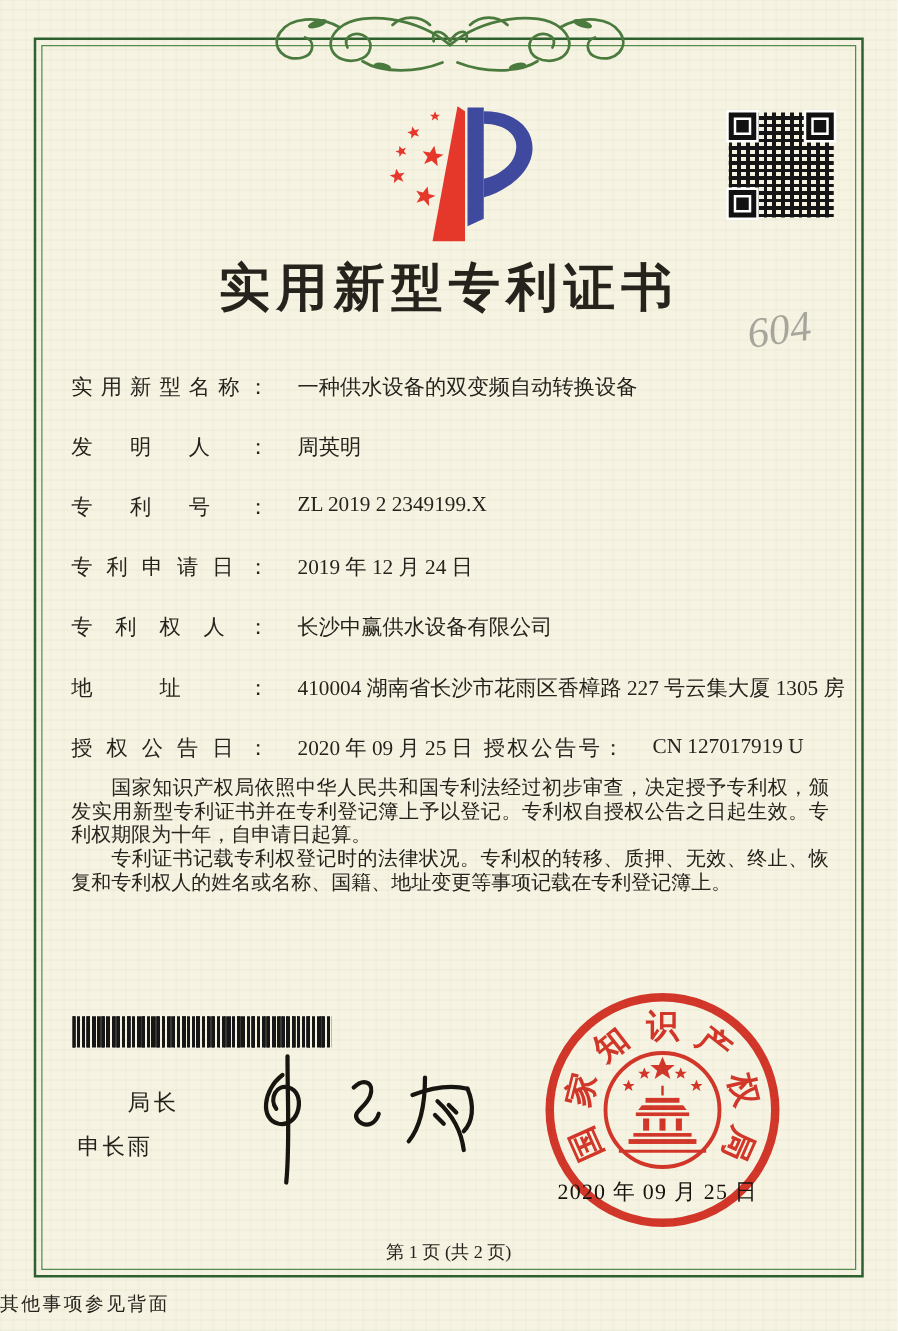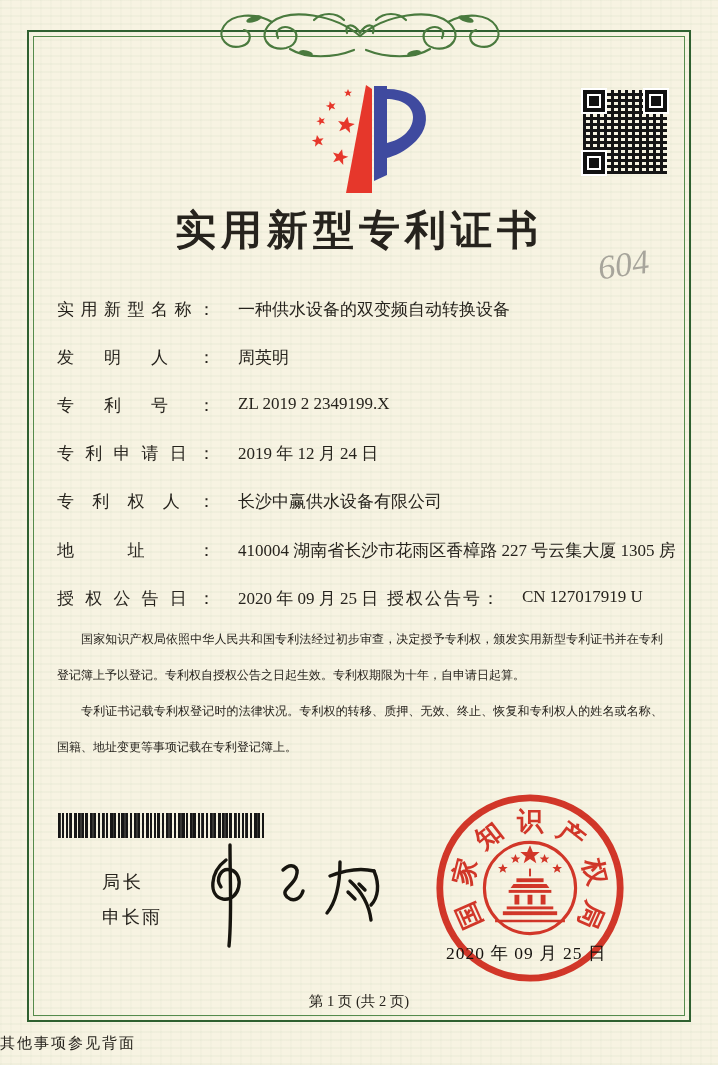--- a/index.html
+++ b/index.html
@@ -26,29 +26,29 @@
   .f-tl{left:0;top:0}.f-tr{right:0;top:0}.f-bl{left:0;bottom:0}
   .title{position:absolute;left:0;right:0;top:203px;text-align:center;font-size:41px;font-weight:700;letter-spacing:5px;}
   .pencil{position:absolute;left:598px;top:246px;font-size:34px;font-style:italic;color:#8e8c85;transform:rotate(-8deg);opacity:.75;}
   .rows{position:absolute;left:0;top:0;}
   .row{position:absolute;left:57px;white-space:nowrap;font-size:17px;}
   .lbl{display:inline-block;width:158px;text-align:justify;text-align-last:justify;vertical-align:top;}
   .val{margin-left:23px;}
   .pair2{position:absolute;left:330px;top:0;white-space:nowrap;}
   .lbl2{display:inline-block;width:112px;text-align:justify;text-align-last:justify;vertical-align:top;}
   .r1{top:298px}.r2{top:346px}.r3{top:394px}.r4{top:442px}.r5{top:490px}.r6{top:539px}.r7{top:587px}
-  .paras{position:absolute;left:57px;top:621px;width:606px;font-size:12px;line-height:36px;text-align:justify;}
+  .paras{position:absolute;left:57px;top:621px;width:606px;font-size:16px;line-height:19px;text-align:justify;}
   .paras p{margin:0;text-indent:2em;}
   .barcode{position:absolute;left:58px;top:813px;width:207px;height:25px;
       background-image:
         repeating-linear-gradient(90deg,#161616 0 2px,rgba(0,0,0,0) 2px 4px),
         repeating-linear-gradient(90deg,#161616 0 1px,rgba(0,0,0,0) 1px 9px),
         repeating-linear-gradient(90deg,rgba(22,22,22,.85) 0 3px,rgba(0,0,0,0) 3px 11px);}
   .officer-title{position:absolute;left:62px;top:870px;font-size:18px;letter-spacing:3px;margin-left:40px;}
-  .officer-name{position:absolute;left:62px;top:905px;font-size:18px;letter-spacing:2px;margin-left:40px;}
+  .officer-name{position:absolute;left:62px;top:905px;font-size:18px;letter-spacing:2px;}
   .signature{position:absolute;left:190px;top:840px;z-index:3;}
   .seal{position:absolute;left:433px;top:791px;z-index:4;opacity:.92;mix-blend-mode:multiply;}
   .seal-date{position:absolute;left:446px;top:941px;font-size:17.5px;letter-spacing:1px;z-index:5;color:#15120e;}
   .page-num{position:absolute;left:0;right:0;top:992px;text-align:center;font-size:14.5px;}
   .back-note{position:absolute;left:0;right:0;top:1034px;text-align:left;font-size:15px;letter-spacing:2px;}
 </style>
 </head>
 <body>
 
 <div class="page">

